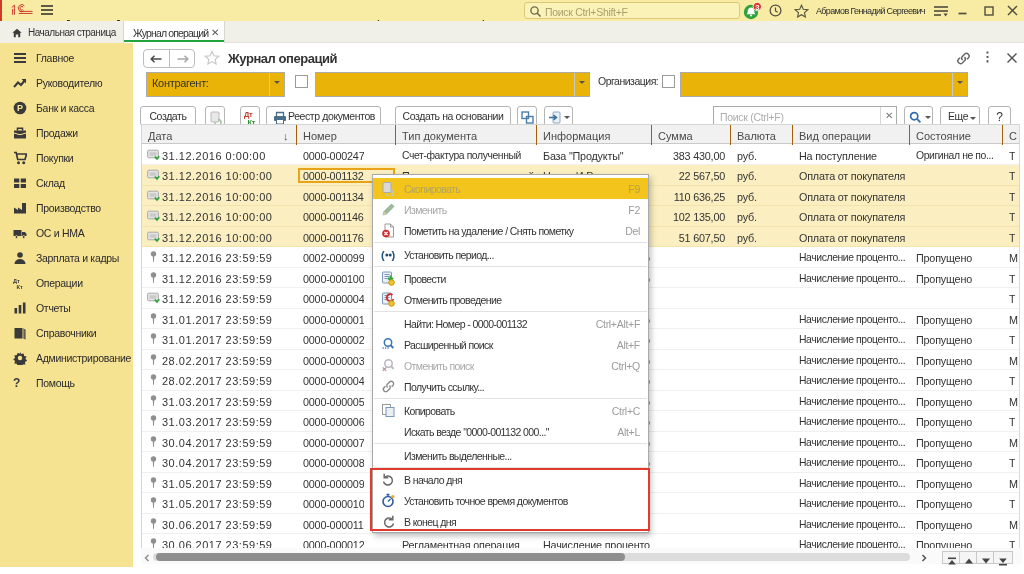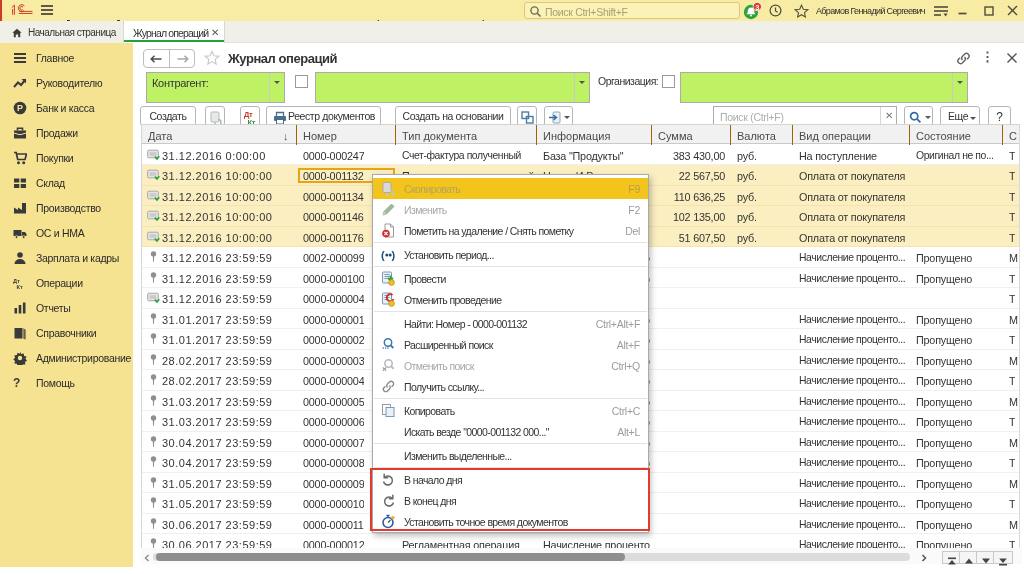--- a/index.html
+++ b/index.html
@@ -29,21 +29,21 @@
 .sbitem .lb{position:absolute;left:36px;top:7px;font-size:10.5px;letter-spacing:-0.3px;color:#2B2B2B;white-space:nowrap;text-align:right;}
 
 #content{position:absolute;left:133px;top:43px;width:891px;height:531px;background:#fff;}
 
 .navgrp{position:absolute;left:10px;top:6px;width:52px;height:19px;border:1px solid #BDBDBD;border-radius:4px;background:#fff;}
 .navgrp .sep{position:absolute;left:25px;top:0;width:1px;height:100%;background:#BDBDBD;}
 #star{position:absolute;left:71px;top:7px;width:16px;height:16px;}
 #ftitle{position:absolute;left:95px;top:8px;font-size:13px;letter-spacing:-0.45px;font-weight:bold;color:#333;}
 .hdric{position:absolute;top:7px;color:#555;}
 
-.combo{position:absolute;height:31px;border:1px solid #ABABAB;background:#bef264;text-decoration:underline;}
+.combo{position:absolute;height:25px;border:1px solid #ABABAB;background:#eab308;text-decoration:underline;}
 .combo .arr{position:absolute;right:0;top:0;width:15px;height:100%;border-left:1px solid #C9C9C9;}
 .combo .arr:after{content:"";position:absolute;left:4px;top:8px;border:3.5px solid transparent;border-top-color:#555;}
 .combo .lab{position:absolute;left:5px;top:4px;font-size:11px;letter-spacing:-0.3px;color:#333;}
 .cbx{position:absolute;width:13px;height:13px;border:1px solid #9A9A9A;background:#fff;}
 .flabel{position:absolute;font-size:10.5px;letter-spacing:-0.5px;color:#333;}
 
 .btn{position:absolute;top:0;height:20px;border:1px solid #B5B5B5;border-radius:3px;background:#fff;font-size:10.5px;letter-spacing:-0.4px;color:#333;text-align:center;white-space:nowrap;overflow:hidden;}
 .btn .tx{position:relative;top:3px;}
 #toolbar{position:absolute;left:0;top:63px;width:891px;height:24px;}
 
@@ -843,29 +843,29 @@
     <div class="msep"></div>
     <div class="mi ">
         <svg class="mic" viewBox="0 0 15 15">
           <path d="M3.5,5.5 a4.5,4.5 0 1 1 -1,4" fill="none" stroke="#6A6A6A" stroke-width="1.5"></path>
           <path d="M3.2,1.8 v4 h4" fill="none" stroke="#6A6A6A" stroke-width="1.5"></path>
         </svg>
         <span class="ml">В начало дня</span>
       </div>
     <div class="mi ">
         <svg class="mic" viewBox="0 0 15 15">
-          <path d="M11.5,5.5 a4.5,4.5 0 1 0 1,4" fill="none" stroke="#6A6A6A" stroke-width="1.5"></path>
-          <path d="M11.8,1.8 v4 h-4" fill="none" stroke="#6A6A6A" stroke-width="1.5"></path>
-        </svg>
-        <span class="ml">В конец дня</span>
-      </div>
-    <div class="mi ">
-        <svg class="mic" viewBox="0 0 15 15">
           <circle cx="7" cy="8.5" r="5" fill="none" stroke="#2F5E9E" stroke-width="1.6"></circle>
           <path d="M5.5,1.5 h3 M7,1.5 v2" stroke="#2F5E9E" stroke-width="1.4"></path>
           <path d="M7,8.5 l2.5,-2.5" stroke="#2F5E9E" stroke-width="1.4"></path>
           <circle cx="11.8" cy="3.8" r="1.8" fill="#F0A830"></circle>
         </svg>
         <span class="ml">Установить точное время документов</span>
       </div>
+    <div class="mi ">
+        <svg class="mic" viewBox="0 0 15 15">
+          <path d="M11.5,5.5 a4.5,4.5 0 1 0 1,4" fill="none" stroke="#6A6A6A" stroke-width="1.5"></path>
+          <path d="M11.8,1.8 v4 h-4" fill="none" stroke="#6A6A6A" stroke-width="1.5"></path>
+        </svg>
+        <span class="ml">В конец дня</span>
+      </div>
   </div>
   <div id="redbox"></div>
 </div>
 
 </body></html>

